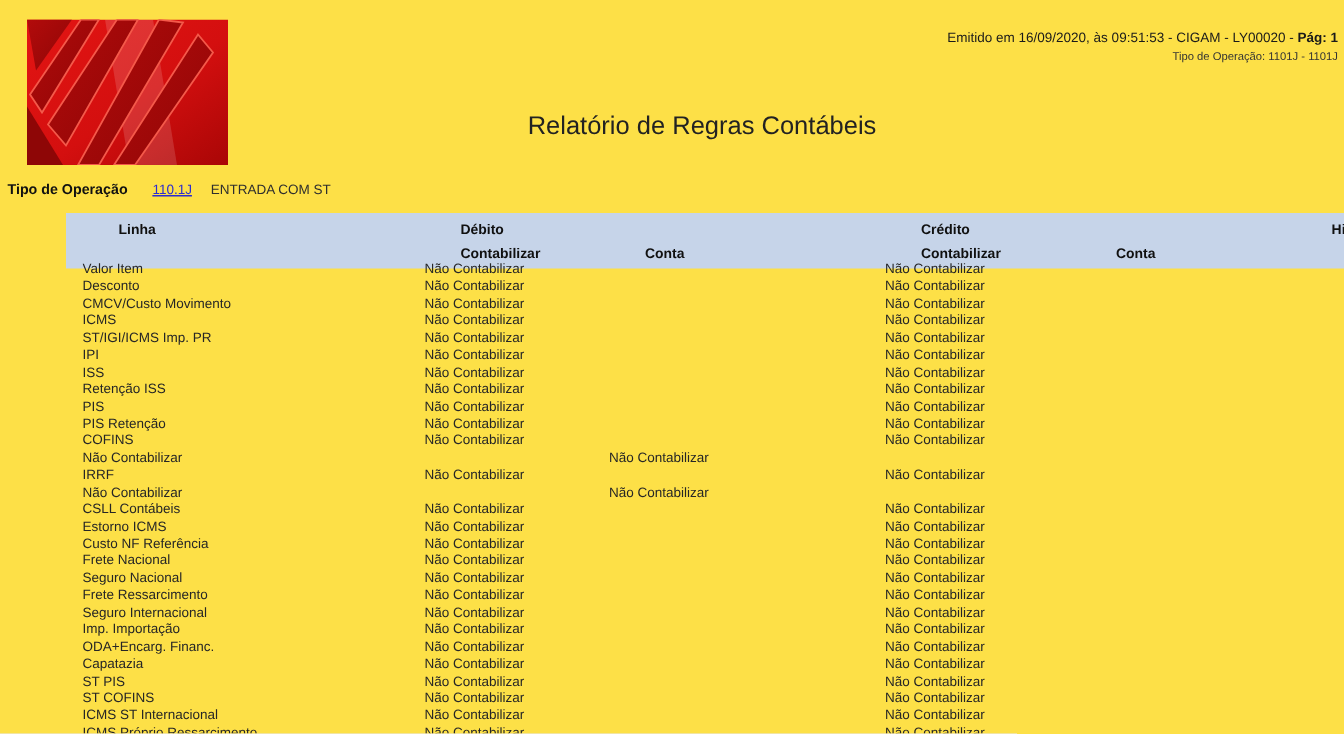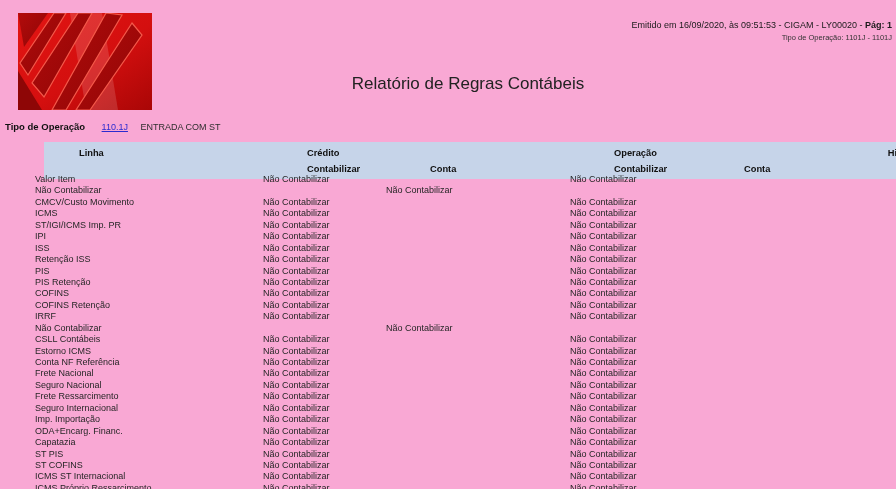--- a/index.html
+++ b/index.html
@@ -1,17 +1,17 @@
 <!DOCTYPE html>
 <html><head>
 <meta charset="utf-8">
 <style>
   html,body{margin:0;padding:0;background:#e9e9e9;}
   .page{
-    position:relative;width:896px;height:489px;background:#f9a8d4;
+    position:relative;width:896px;height:489px;background:#fde047;
     font-family:"Liberation Sans","DejaVu Sans",sans-serif;color:#1a1a1a;
     overflow:hidden;margin:0 auto;
   }
   
   .logo{position:absolute;left:18px;top:13px;width:134px;height:97px;}
   
   .emit-block{position:absolute;top:20px;right:4px;text-align:right;line-height:1.25;}
   .emit-line1{font-size:9px;color:#1a1a1a;}
   .emit-line1 b{font-weight:bold;}
   .emit-line2{font-size:7.5px;color:#333;margin-top:2px;}
@@ -27,21 +27,21 @@
   .grid{display:grid;grid-template-columns:35px 228px 123px 184px 130px 142px 1fr;}
   .cell-hist{text-align:right;padding-right:12px;}
   
   .thead{position:absolute;left:0;top:142px;width:896px;height:37px;background:#c6d4e9;margin-left:44px;}
   .thead .grid{height:15px;align-items:center;}
   .thead .r1{padding-top:3px;}
   .thead .r2{padding-top:1px;}
   .th{font-weight:bold;font-size:9.3px;color:#101010;white-space:nowrap;}
   
   .tbody{position:absolute;left:0;top:174px;width:896px;}
-  .row{line-height:11.45px;height:11.45px;}
+  .row{line-height:11.45px;height:11.45px;padding-left:20px;}
   .td{font-size:9px;color:#262626;white-space:nowrap;overflow:hidden;}
 </style>
 </head>
 <body>
 
 <div class="page">
 
   <svg class="logo" viewBox="0 0 134 97" preserveAspectRatio="none">
     <defs>
       <linearGradient id="bgG" x1="0" y1="0" x2="1" y2="1">
@@ -74,23 +74,23 @@
   <div class="filter-line">
     <span class="filter-label">Tipo de Operação</span>
     <span class="filter-code">110.1J</span>
     <span class="filter-desc">ENTRADA COM ST</span>
   </div>
 
   <div class="thead">
     <div class="grid r1">
       <div class="th"></div>
       <div class="th">Linha</div>
+      <div class="th">Débito</div>
+      <div class="th"></div>
       <div class="th">Crédito</div>
-      <div class="th"></div>
-      <div class="th">Operação</div>
       <div class="th"></div>
       <div class="th cell-hist">Histórico</div>
     </div>
     <div class="grid r2">
       <div class="th"></div>
       <div class="th"></div>
       <div class="th">Contabilizar</div>
       <div class="th">Conta</div>
       <div class="th">Contabilizar</div>
       <div class="th">Conta</div>
@@ -104,20 +104,21 @@
       <div class="td">Valor Item</div>
       <div class="td">Não Contabilizar</div>
       <div class="td"></div>
       <div class="td">Não Contabilizar</div>
       <div class="td"></div>
       <div class="td cell-hist"></div>
     </div>
 
     <div class="grid row">
       <div class="td"></div>
+      <div class="td">Desconto</div>
       <div class="td">Não Contabilizar</div>
       <div class="td"></div>
       <div class="td">Não Contabilizar</div>
       <div class="td"></div>
       <div class="td cell-hist"></div>
     </div>
 
     <div class="grid row">
       <div class="td"></div>
       <div class="td">CMCV/Custo Movimento</div>
@@ -203,21 +204,20 @@
       <div class="td">COFINS</div>
       <div class="td">Não Contabilizar</div>
       <div class="td"></div>
       <div class="td">Não Contabilizar</div>
       <div class="td"></div>
       <div class="td cell-hist"></div>
     </div>
 
     <div class="grid row">
       <div class="td"></div>
-      <div class="td">COFINS Retenção</div>
       <div class="td">Não Contabilizar</div>
       <div class="td"></div>
       <div class="td">Não Contabilizar</div>
       <div class="td"></div>
       <div class="td cell-hist"></div>
     </div>
 
     <div class="grid row">
       <div class="td"></div>
       <div class="td">IRRF</div>
@@ -252,21 +252,21 @@
       <div class="td">Estorno ICMS</div>
       <div class="td">Não Contabilizar</div>
       <div class="td"></div>
       <div class="td">Não Contabilizar</div>
       <div class="td"></div>
       <div class="td cell-hist"></div>
     </div>
 
     <div class="grid row">
       <div class="td"></div>
-      <div class="td">Conta NF Referência</div>
+      <div class="td">Custo NF Referência</div>
       <div class="td">Não Contabilizar</div>
       <div class="td"></div>
       <div class="td">Não Contabilizar</div>
       <div class="td"></div>
       <div class="td cell-hist"></div>
     </div>
 
     <div class="grid row">
       <div class="td"></div>
       <div class="td">Frete Nacional</div>

